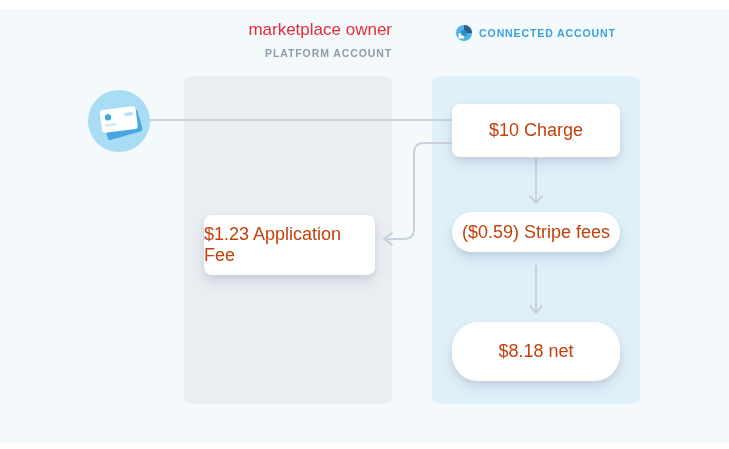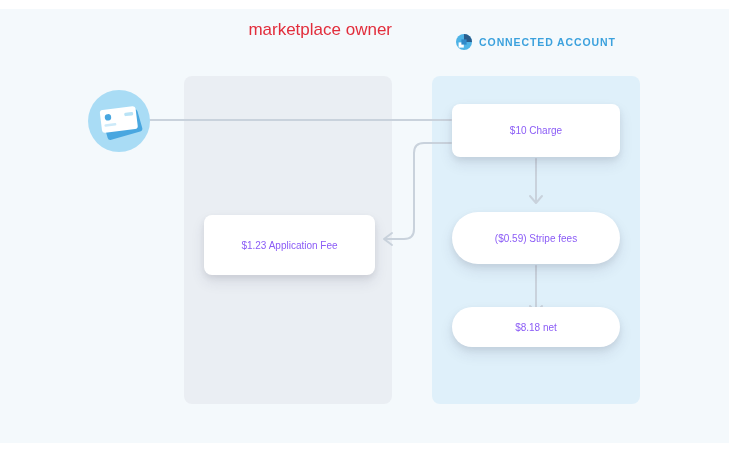--- a/index.html
+++ b/index.html
@@ -14,61 +14,62 @@
   .col-header{position:absolute;text-align:right;}
   .col-header .title{
     font-size:17px;line-height:20px;color:#e22d3b;font-weight:400;
   }
   .col-header .subtitle{
     margin-top:7px;font-size:10.5px;font-weight:bold;letter-spacing:0.9px;color:#8e9cab;
   }
   .col-header.left{left:184px;top:20px;width:208px;}
   .col-header.right{left:410px;top:20px;width:252px;}
   .subtitle-row{
-    margin-top:14px;display:flex;align-items:center;justify-content:center;gap:7px;
+    margin-top:5px;display:flex;align-items:center;justify-content:center;gap:7px;
   }
   .subtitle-row .cap{
     font-size:10.5px;font-weight:bold;letter-spacing:0.9px;color:#3ba1dd;
   }
   
   .panel{position:absolute;top:76px;width:208px;height:328px;border-radius:8px;}
   .panel.platform{left:184px;background:#eaeef3;}
   .panel.vendor{left:432px;background:#dff0fa;}
   
   .connectors{position:absolute;left:0;top:0;width:729px;height:449px;z-index:2;pointer-events:none;}
   
   .node{
     position:absolute;z-index:3;background:#ffffff;display:flex;align-items:center;justify-content:center;
-    color:#8b5cf6;font-size:10px;font-weight:500;
+    color:#c2410c;font-size:18px;font-weight:500;
     box-shadow:0 7px 14px rgba(50,50,93,0.10), 0 3px 6px rgba(0,0,0,0.07);
   }
   .node.rect{border-radius:8px;}
   .node.pill{border-radius:26px;}
   .node.charge{left:452px;top:104px;width:168px;height:53px;}
   .node.appfee{left:204px;top:215px;width:171px;height:60px;}
-  .node.fees{left:452px;top:212px;width:168px;height:52px;}
-  .node.net{left:452px;top:307px;width:168px;height:40px;}
+  .node.fees{left:452px;top:212px;width:168px;height:40px;}
+  .node.net{left:452px;top:322px;width:168px;height:59px;}
   
   .card-badge{
     position:absolute;left:88px;top:90px;width:62px;height:62px;border-radius:50%;
     background:#a9dcf5;z-index:3;
   }
 </style>
 </head>
 <body>
 
 <div class="stage">
 
   <div class="canvas-bg"></div>
 
   <div class="panel platform"></div>
   <div class="panel vendor"></div>
 
   <div class="col-header left">
     <div class="title">marketplace owner</div>
+    <div class="subtitle">PLATFORM ACCOUNT</div>
   </div>
 
   <div class="col-header right">
     <div class="subtitle-row">
       <svg width="16" height="16" viewBox="0 0 16 16" aria-hidden="true">
         <circle cx="8" cy="8" r="8" fill="#4db3e6"></circle>
         <path d="M8 0 A8 8 0 0 1 16 8 L8 8 Z" fill="#2a5d8c"></path>
         <rect x="2.6" y="8.4" width="5.2" height="5.2" fill="#ffffff"></rect>
         <rect x="5.4" y="5.4" width="5.2" height="5.2" fill="#2f89c9"></rect>
       </svg>

